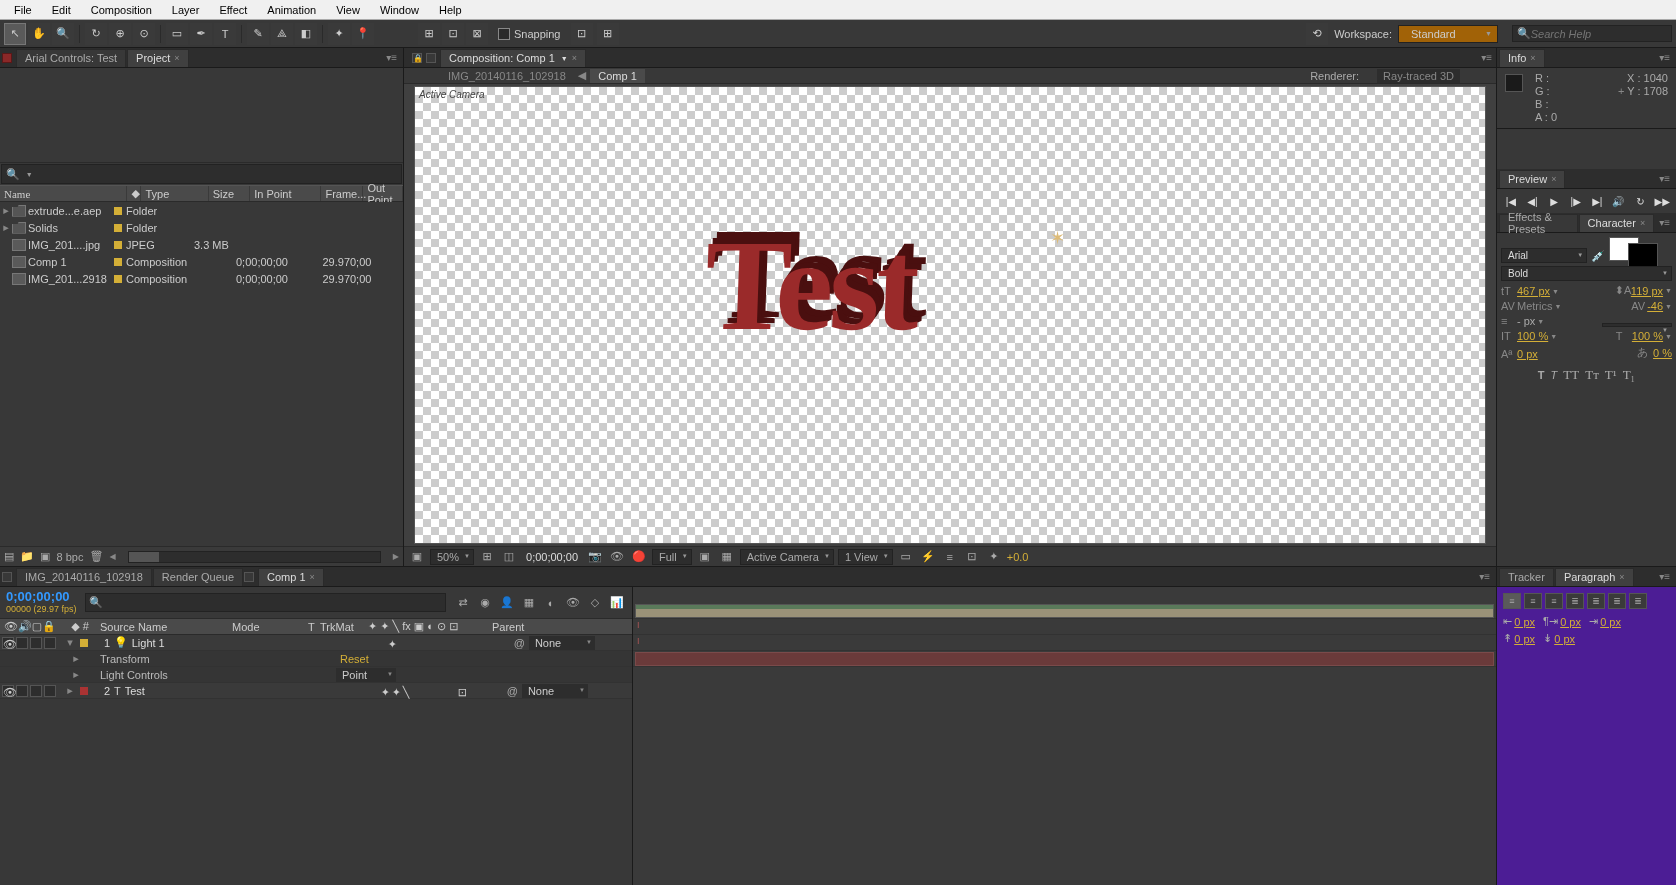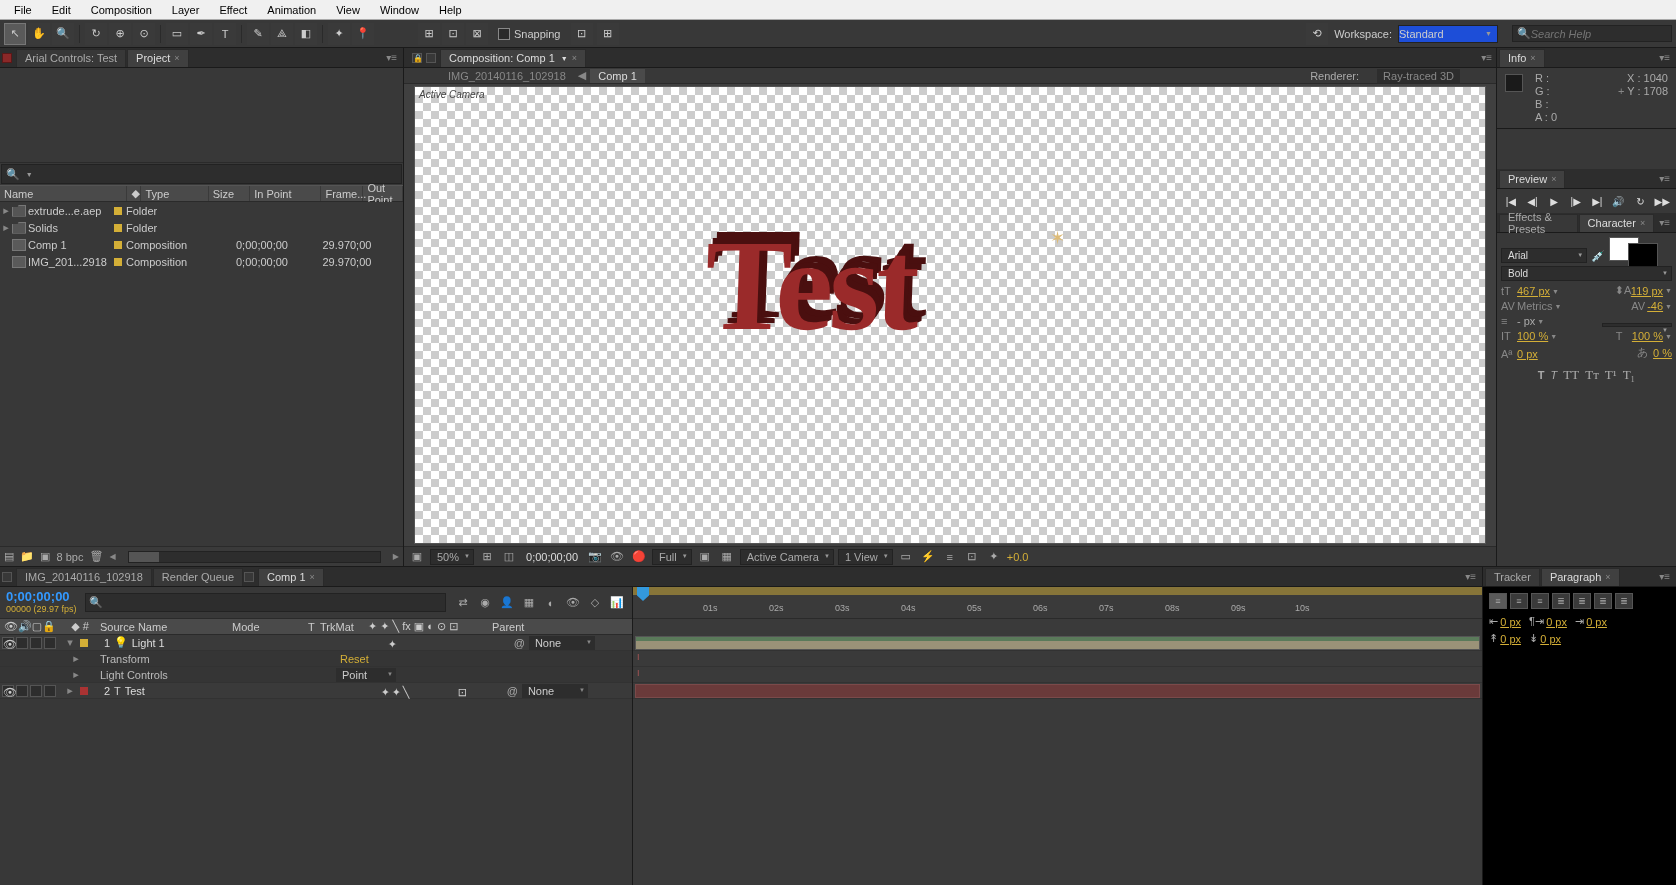--- a/index.html
+++ b/index.html
@@ -11,21 +11,21 @@
 
 
 .tool-bar { background: #383838; height: 28px; display: flex; align-items: center; padding: 0 4px; gap: 2px; border-bottom: 1px solid #1a1a1a; }
 .tool-btn { width: 22px; height: 22px; background: #3a3a3a; display: flex; align-items: center; justify-content: center; border: 1px solid transparent; color: #ccc; }
 .tool-btn.active { background: #5a5a5a; border: 1px solid #777; }
 .tool-sep { width: 1px; height: 18px; background: #2a2a2a; margin: 0 3px; }
 .snapping { display: flex; align-items: center; gap: 4px; color: #ccc; margin-left: 8px; }
 .snap-check { width: 12px; height: 12px; border: 1px solid #888; background: #2a2a2a; display: inline-block; }
 .spacer { flex: 1; }
 .workspace-area { display: flex; align-items: center; gap: 6px; color: #ccc; }
-.workspace-dd { background: #1d4ed8; border: 1px solid #222; padding: 2px 20px 2px 0; min-width: 100px; position: relative; }
+.workspace-dd { background: #a16207; border: 1px solid #222; padding: 2px 20px 2px 12px; min-width: 100px; position: relative; }
 .workspace-dd::after { content: "▼"; position: absolute; right: 5px; font-size: 7px; color: #999; top: 4px; }
 .search-help { background: #2d2d2d; border: 1px solid #222; display: flex; align-items: center; padding: 1px 4px; width: 160px; margin-left: 8px; }
 .search-help input { background: transparent; border: none; color: #aaa; outline: none; flex: 1; font-style: italic; }
 
 
 .main { display: flex; height: 518px; }
 .left-pane { width: 404px; background: #383838; border-right: 1px solid #1a1a1a; display: flex; flex-direction: column; }
 .center-pane { flex: 1; background: #383838; display: flex; flex-direction: column; }
 .right-pane { width: 180px; background: #383838; border-left: 1px solid #1a1a1a; display: flex; flex-direction: column; }
 
@@ -38,21 +38,21 @@
 .small-sq { width: 10px; height: 10px; background: #383838; border: 1px solid #555; margin-right: 4px; }
 .small-sq.red { background: #8a2828; border-color: #5a1818; }
 
 
 .proj-meta { height: 95px; background: #383838; border-bottom: 1px solid #2a2a2a; }
 .proj-search { height: 20px; background: #2d2d2d; border: 1px solid #222; margin: 1px; display: flex; align-items: center; padding: 0 4px; }
 .proj-search .icon { font-size: 11px; color: #999; margin-right: 4px; }
 .proj-search .tri { font-size: 7px; color: #999; margin-left: 2px; }
 .proj-header { height: 17px; background: #4a4a4a; border-top: 1px solid #555; border-bottom: 1px solid #2a2a2a; display: flex; align-items: center; font-size: 10px; color: #ccc; }
 .proj-header span { padding: 0 4px; border-right: 1px solid #3a3a3a; height: 100%; display: flex; align-items: center; }
-.col-name { width: 129px; }
+.col-name { width: 129px; font-family: Liberation Serif, serif; }
 .col-lbl { width: 14px; }
 .col-type { width: 68px; }
 .col-size { width: 42px; }
 .col-in { width: 72px; }
 .col-fr { width: 42px; }
 .col-out { width: 40px; }
 .proj-body { flex: 1; background: #383838; overflow: auto; }
 .proj-row { height: 17px; display: flex; align-items: center; font-size: 10px; color: #ccc; }
 .proj-row .expand { width: 12px; text-align: center; color: #888; }
 .proj-row .icon { width: 14px; height: 12px; margin-right: 2px; }
@@ -118,21 +118,21 @@
 .char-fld .arr { font-size: 7px; color: #888; }
 .txt-btns { display: flex; gap: 6px; justify-content: center; margin-top: 4px; }
 .txt-btns span { font-family: serif; font-size: 13px; color: #aaa; }
 
 
 .timeline { height: 319px; background: #383838; border-top: 1px solid #1a1a1a; display: flex; flex-direction: column; }
 .tl-tabs { height: 20px; background: #2d2d2d; display: flex; align-items: center; border-bottom: 1px solid #1a1a1a; padding: 0 2px; }
 .tl-body { flex: 1; display: flex; }
 .tl-left { width: 633px; border-right: 1px solid #1a1a1a; display: flex; flex-direction: column; }
 .tl-right { flex: 1; position: relative; background: #3a3a3a; }
-.tl-aux { width: 194px; border-left: 1px solid #1a1a1a; background: #000000; }
+.tl-aux { width: 180px; border-left: 1px solid #1a1a1a; background: #4c1d95; }
 .tl-head { height: 32px; display: flex; align-items: center; padding: 0 6px; gap: 8px; border-bottom: 1px solid #2a2a2a; }
 .timecode { color: #3399ff; font-weight: bold; font-size: 13px; }
 .timecode-sub { color: #d4af37; font-size: 9px; }
 .tc-wrap { display: flex; flex-direction: column; line-height: 12px; }
 .tl-search { background: #2d2d2d; border: 1px solid #222; flex: 1; padding: 2px 4px; display: flex; align-items: center; }
 .tl-search .icon { font-size: 11px; color: #999; }
 .tl-headbtns { display: flex; gap: 4px; }
 .tl-headbtns span { width: 18px; height: 18px; color: #aaa; display: flex; align-items: center; justify-content: center; }
 .tl-cols { height: 16px; background: #4a4a4a; border-bottom: 1px solid #2a2a2a; display: flex; align-items: center; font-size: 9px; color: #ccc; }
 .tl-cols span { padding: 0 4px; }
@@ -286,20 +286,31 @@
           <span class="c-name">Solids</span>
           <span class="sw"></span>
           <span class="c-type">Folder</span>
           <span class="c-size"></span>
           <span class="c-in"></span>
           <span class="c-fr"></span>
           <span class="c-out"></span>
         </div>
       <div class="proj-row">
           <span class="expand"></span>
+          <span class="icon jpg-icon"></span>
+          <span class="c-name">IMG_201....jpg</span>
+          <span class="sw"></span>
+          <span class="c-type">JPEG</span>
+          <span class="c-size">3.3 MB</span>
+          <span class="c-in"></span>
+          <span class="c-fr"></span>
+          <span class="c-out"></span>
+        </div>
+      <div class="proj-row">
+          <span class="expand"></span>
           <span class="icon comp-icon"></span>
           <span class="c-name">Comp 1</span>
           <span class="sw"></span>
           <span class="c-type">Composition</span>
           <span class="c-size"></span>
           <span class="c-in">0;00;00;00</span>
           <span class="c-fr">29.97</span>
           <span class="c-out">0;00</span>
         </div>
       <div class="proj-row">
@@ -624,34 +635,20 @@
                 <span></span>
                 <span></span>
                 <span></span>
                 <span>⊡</span>
               </div>
             <span class="swirl">@</span>
             <div class="parent-dd">None</div>
           </div>
         </div>
         <div class="tl-right">
-          <div class="tl-ruler">
-            <div class="band"></div>
-            <div class="playhead"></div>
-            <span class="tick" style="left:70px">01s</span>
-            <span class="tick" style="left:136px">02s</span>
-            <span class="tick" style="left:202px">03s</span>
-            <span class="tick" style="left:268px">04s</span>
-            <span class="tick" style="left:334px">05s</span>
-            <span class="tick" style="left:400px">06s</span>
-            <span class="tick" style="left:466px">07s</span>
-            <span class="tick" style="left:532px">08s</span>
-            <span class="tick" style="left:598px">09s</span>
-            <span class="tick" style="left:662px">10s</span>
-          </div>
           <div style="height:16px"></div>
           <div class="tl-track">
               <div class="tl-bar tan"></div>
             </div>
           <div class="tl-track">
               <span class="tl-keyline">I</span>
             </div>
           <div class="tl-track">
               <span class="tl-keyline">I</span>
             </div>

